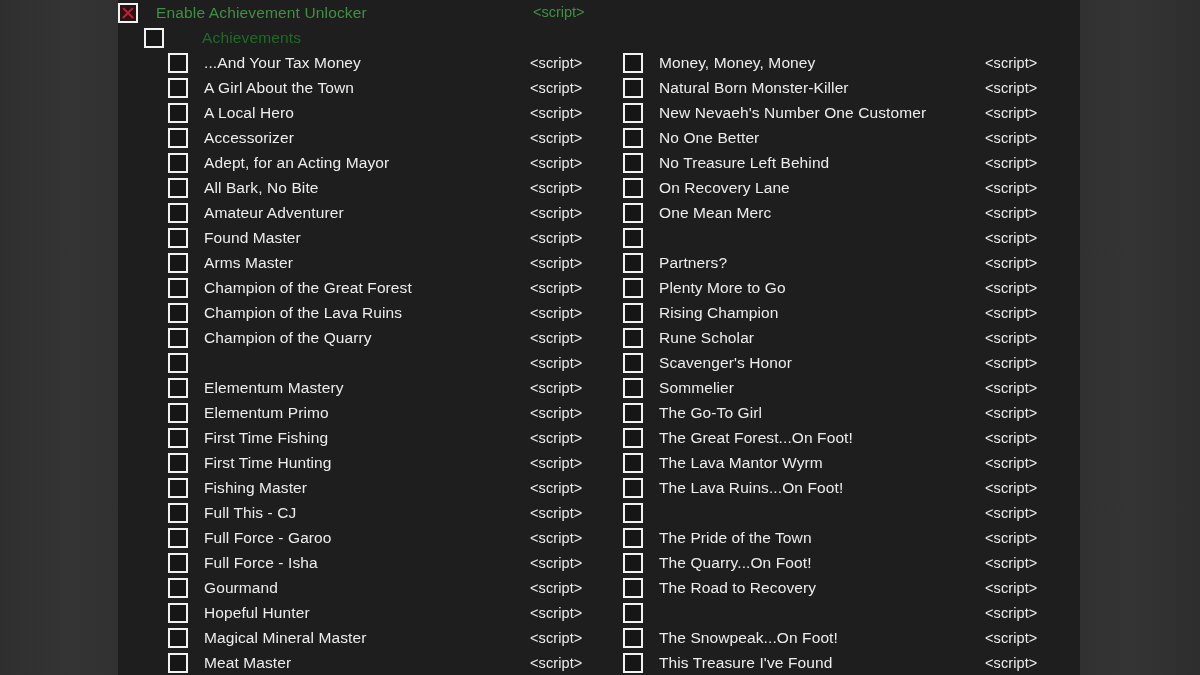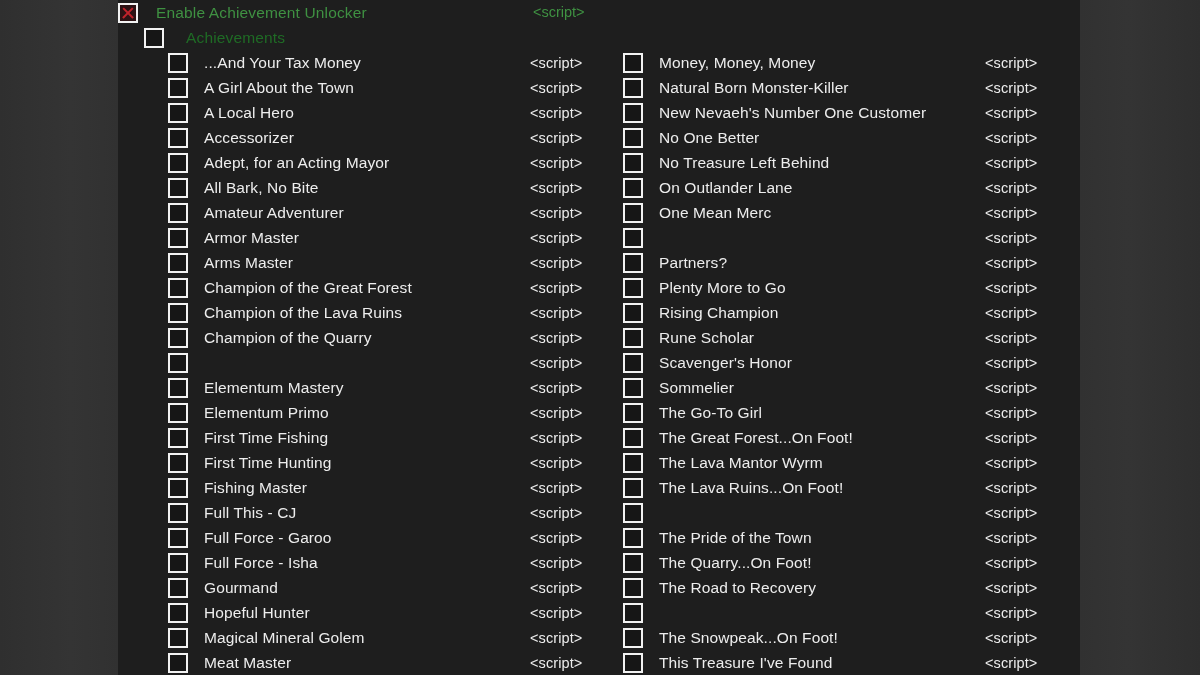--- a/index.html
+++ b/index.html
@@ -134,21 +134,21 @@
   <div class="chrome-right"></div>
 
   <div class="content"></div>
 
   <div class="hdr-row hdr-master" style="left:118px;">
     <div class="cb checked"></div>
     <span class="hdr-label green-bright" style="margin-left:18px;">Enable Achievement Unlocker</span>
   </div>
   <span class="hdr-script green-bright" style="left:533px; top:4px;">&lt;script&gt;</span>
 
-  <div class="hdr-row hdr-group" style="left:144px;">
+  <div class="hdr-row hdr-group" style="left:144px;gap:16px;">
     <div class="cb"></div>
     <span class="hdr-label green-dim" style="margin-left:22px;">Achievements</span>
   </div>
 
   <div class="col col-left" id="col-left">
       <div class="row">
         <div class="cb"></div>
         <span class="row-label">...And Your Tax Money</span>
         <span class="row-script">&lt;script&gt;</span>
       </div>
@@ -177,21 +177,21 @@
         <span class="row-label">All Bark, No Bite</span>
         <span class="row-script">&lt;script&gt;</span>
       </div>
       <div class="row">
         <div class="cb"></div>
         <span class="row-label">Amateur Adventurer</span>
         <span class="row-script">&lt;script&gt;</span>
       </div>
       <div class="row">
         <div class="cb"></div>
-        <span class="row-label">Armor Master</span>
+        <span class="row-label">Found Master</span>
         <span class="row-script">&lt;script&gt;</span>
       </div>
       <div class="row">
         <div class="cb"></div>
         <span class="row-label">Arms Master</span>
         <span class="row-script">&lt;script&gt;</span>
       </div>
       <div class="row">
         <div class="cb"></div>
         <span class="row-label">Champion of the Great Forest</span>
@@ -256,21 +256,21 @@
         <span class="row-label">Gourmand</span>
         <span class="row-script">&lt;script&gt;</span>
       </div>
       <div class="row">
         <div class="cb"></div>
         <span class="row-label">Hopeful Hunter</span>
         <span class="row-script">&lt;script&gt;</span>
       </div>
       <div class="row">
         <div class="cb"></div>
-        <span class="row-label">Magical Mineral Golem</span>
+        <span class="row-label">Magical Mineral Master</span>
         <span class="row-script">&lt;script&gt;</span>
       </div>
       <div class="row">
         <div class="cb"></div>
         <span class="row-label">Meat Master</span>
         <span class="row-script">&lt;script&gt;</span>
       </div>
     </div>
 
   <div class="col col-right" id="col-right">
@@ -294,21 +294,21 @@
         <span class="row-label">No One Better</span>
         <span class="row-script">&lt;script&gt;</span>
       </div>
       <div class="row">
         <div class="cb"></div>
         <span class="row-label">No Treasure Left Behind</span>
         <span class="row-script">&lt;script&gt;</span>
       </div>
       <div class="row">
         <div class="cb"></div>
-        <span class="row-label">On Outlander Lane</span>
+        <span class="row-label">On Recovery Lane</span>
         <span class="row-script">&lt;script&gt;</span>
       </div>
       <div class="row">
         <div class="cb"></div>
         <span class="row-label">One Mean Merc</span>
         <span class="row-script">&lt;script&gt;</span>
       </div>
       <div class="row">
         <div class="cb"></div>
         <span class="row-script">&lt;script&gt;</span>

